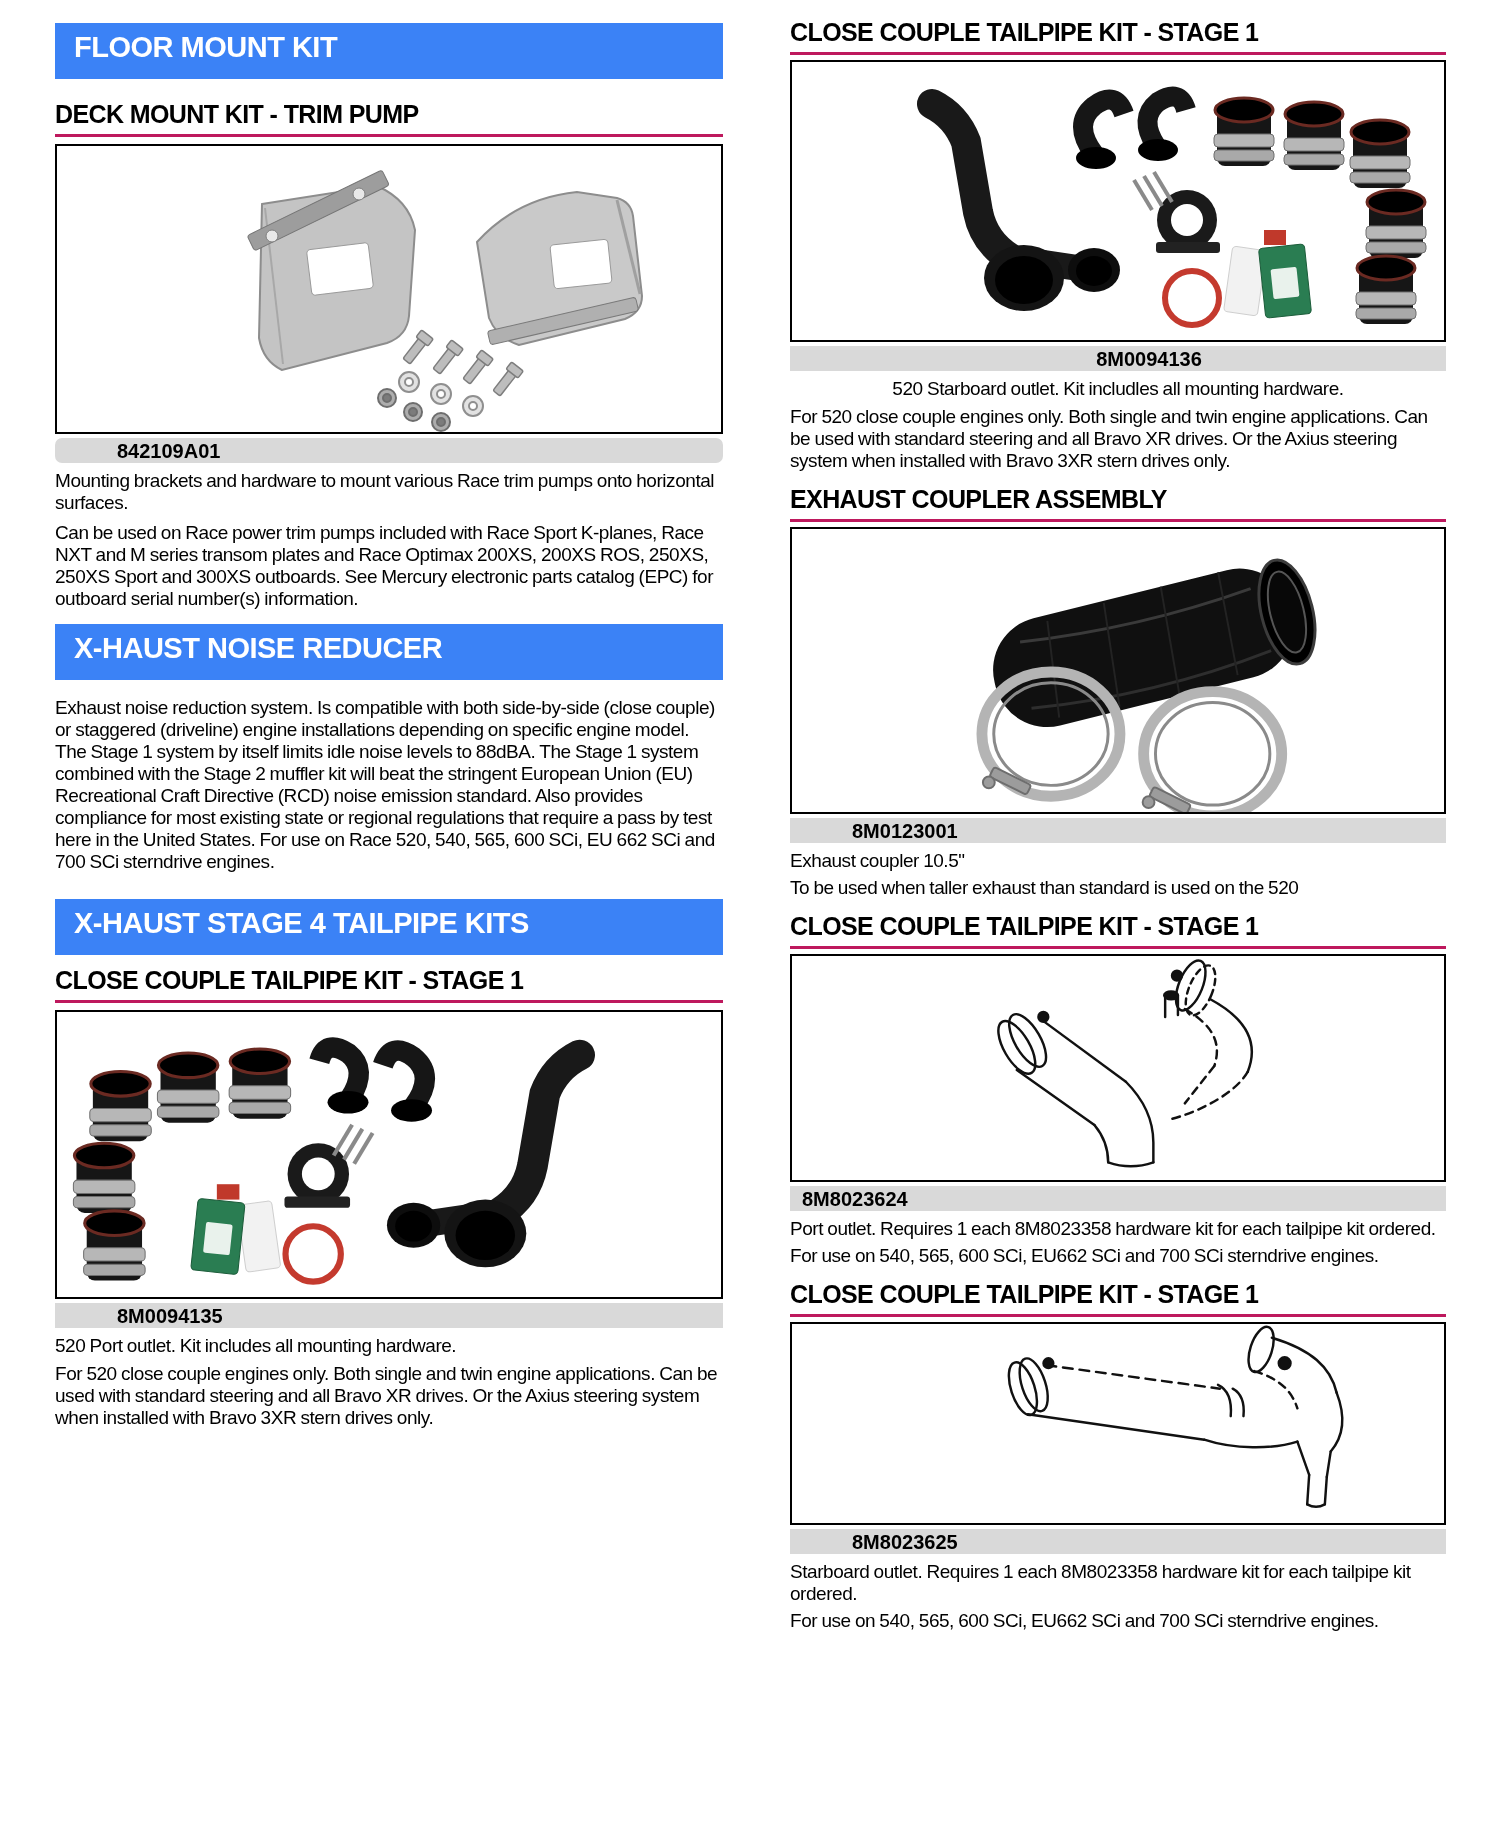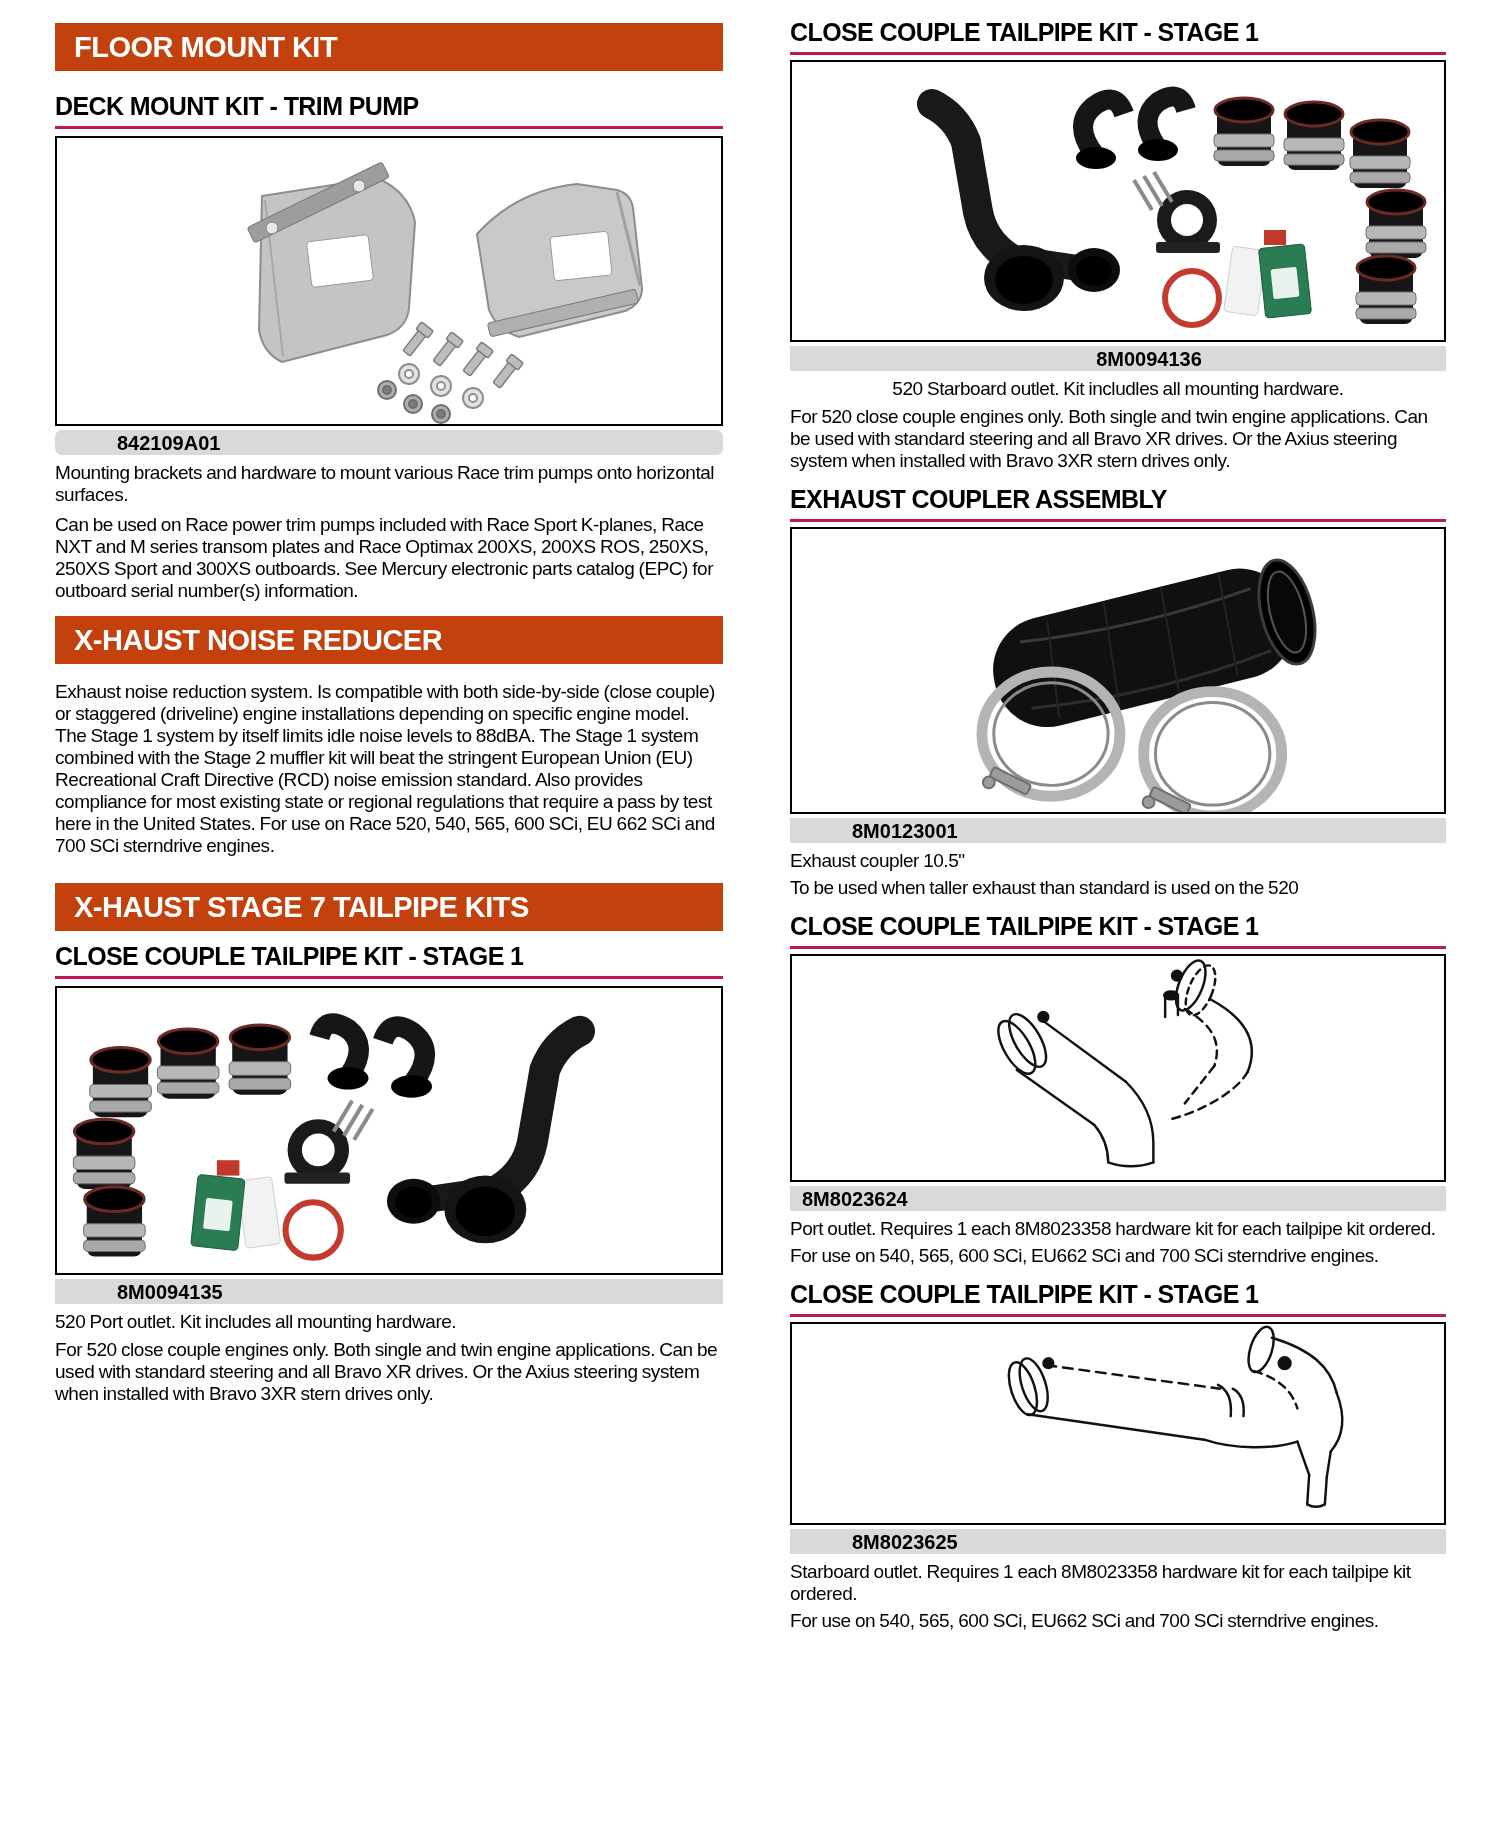--- a/index.html
+++ b/index.html
@@ -14,26 +14,26 @@
     background: #ffffff;
     font-family: "Liberation Sans", sans-serif;
     color: #000000;
     overflow: hidden;
   }
   .col { position: absolute; top: 0; }
   .col-left  { left: 55px;  width: 668px; }
   .col-right { left: 790px; width: 656px; }
 
   .banner {
-    background: #c2410c;
+    background: #3b82f6;
     color: #ffffff;
     font-weight: bold;
     font-size: 29px;
     letter-spacing: -0.5px;
-    height: 48px;
+    height: 56px;
     line-height: 49px;
     padding-left: 19px;
     box-sizing: border-box;
   }
   .subheading {
     font-weight: bold;
     font-size: 25px;
     letter-spacing: -0.6px;
     border-bottom: 3px solid #be185d;
     padding-bottom: 5px;
@@ -175,21 +175,21 @@
     <div class="partbar l-partbar1">
       <span>842109A01</span>
     </div>
     <p class="desc l-desc1a">Mounting brackets and hardware to mount various Race trim pumps onto horizontal surfaces.</p>
     <p class="desc l-desc1b">Can be used on Race power trim pumps included with Race Sport K-planes, Race NXT and M series transom plates and Race Optimax 200XS, 200XS ROS, 250XS, 250XS Sport and 300XS outboards. See Mercury electronic parts catalog (EPC) for outboard serial number(s) information.</p>
 
     <div class="banner l-banner2">X-HAUST NOISE REDUCER</div>
 
     <p class="desc l-noise">Exhaust noise reduction system. Is compatible with both side-by-side (close couple) or staggered (driveline) engine installations depending on specific engine model. The Stage 1 system by itself limits idle noise levels to 88dBA. The Stage 1 system combined with the Stage 2 muffler kit will beat the stringent European Union (EU) Recreational Craft Directive (RCD) noise emission standard. Also provides compliance for most existing state or regional regulations that require a pass by test here in the United States. For use on Race 520, 540, 565, 600 SCi, EU 662 SCi and 700 SCi sterndrive engines.</p>
 
-    <div class="banner l-banner3">X-HAUST STAGE 7 TAILPIPE KITS</div>
+    <div class="banner l-banner3">X-HAUST STAGE 4 TAILPIPE KITS</div>
 
     <div class="subheading l-heading2">CLOSE COUPLE TAILPIPE KIT - STAGE 1</div>
 
     <div class="imgbox l-imgbox2">
       <svg viewBox="0 0 648 278" preserveAspectRatio="xMidYMid meet">
         <g transform="translate(648 0) scale(-1 1)">
 
           <path d="M138 42 Q162 54 172 80 L184 150 Q190 180 216 196" fill="none" stroke="#191919" stroke-width="30" stroke-linecap="round"></path>
           <path d="M216 196 L284 206" stroke="#191919" stroke-width="26" fill="none"></path>
           <ellipse cx="230" cy="216" rx="40" ry="33" fill="#141414"></ellipse>

